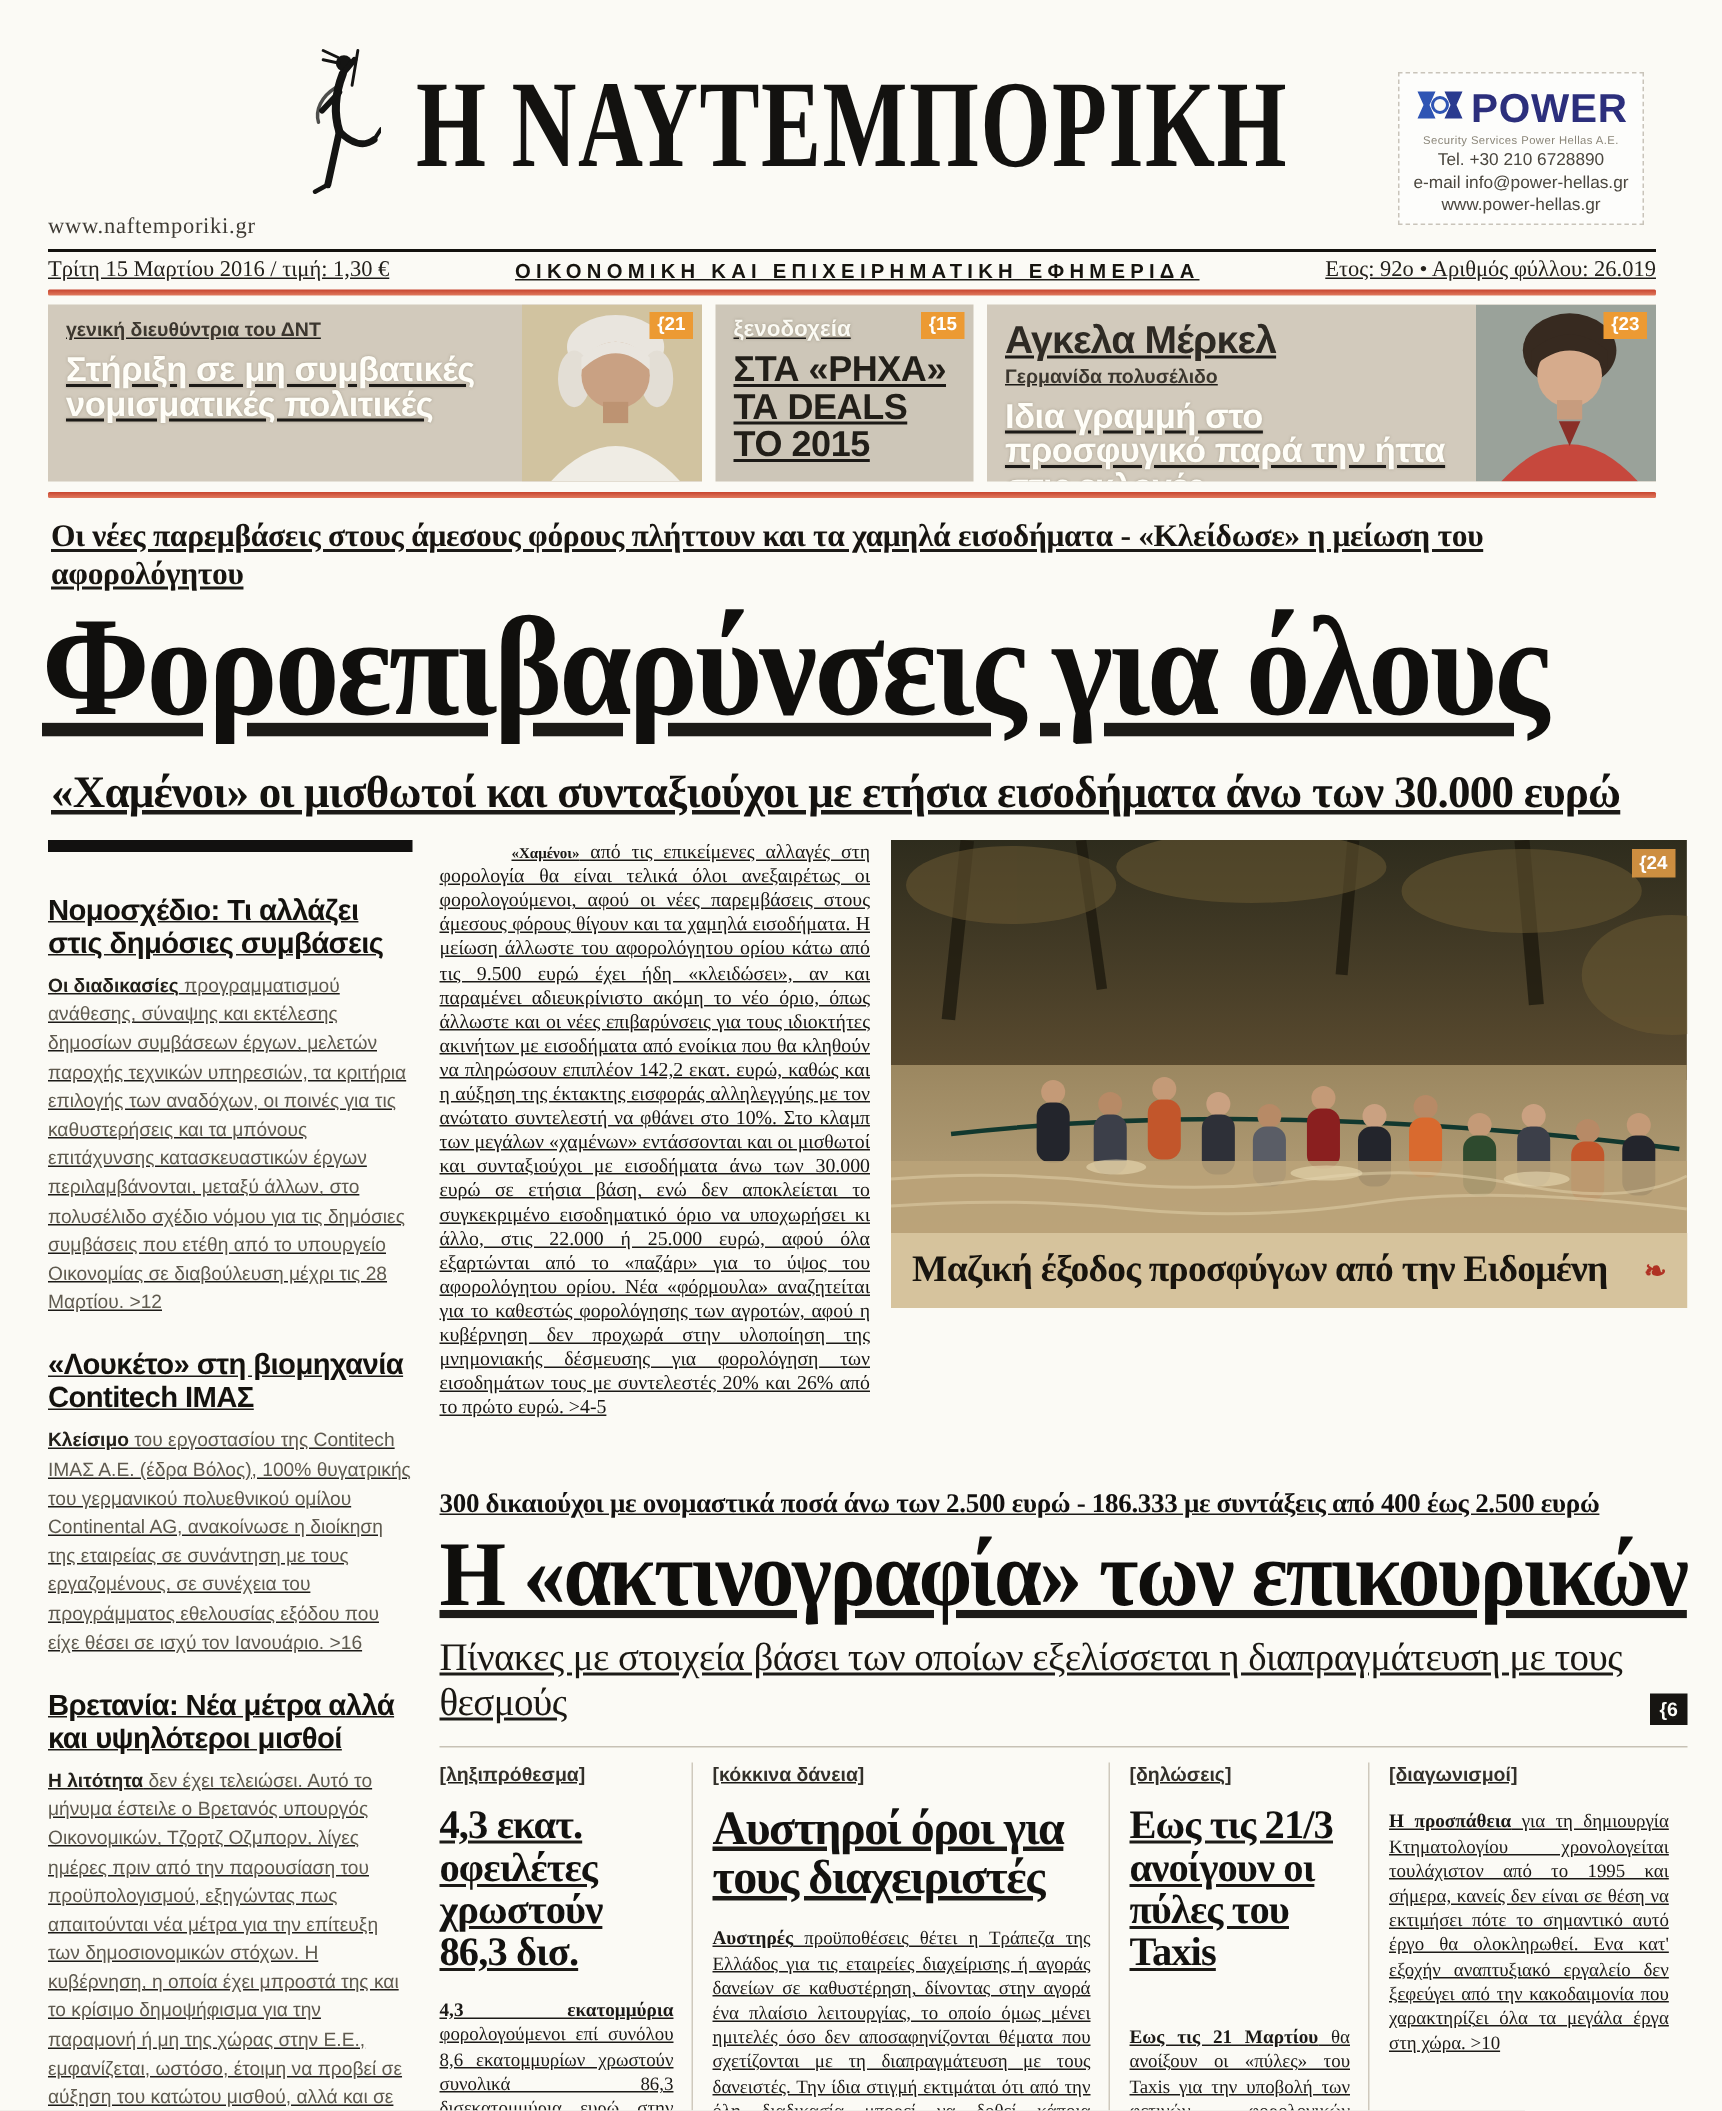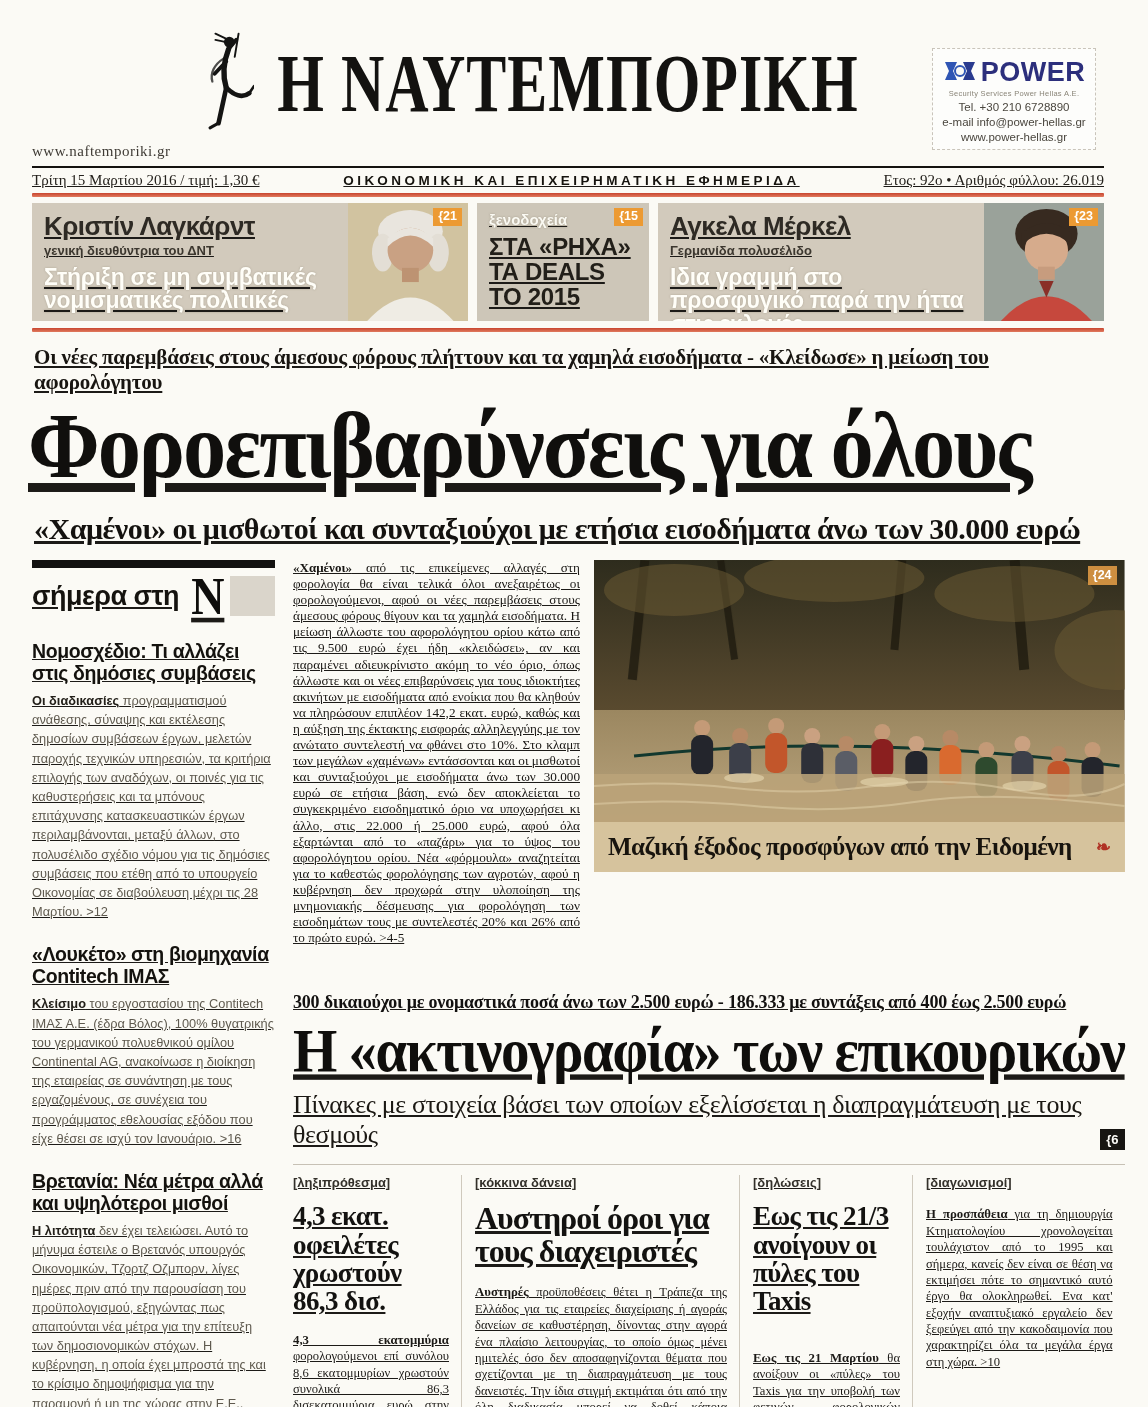--- a/index.html
+++ b/index.html
@@ -66,21 +66,21 @@
   .sb-header-text { font:bold 27px "Liberation Sans", sans-serif; color:#15130f; letter-spacing:-.5px; }
   .sb-logo-n { font:bold 46px "Liberation Serif", serif; transform:scaleY(1.15); margin:0 6px 0 12px; color:#0e0d0b; }
   .sb-header-gray { flex:1; height:40px; background:#dad5cb; }
   .sb-item { margin-top:22px; }
   .sb-item h3 { font:bold 19.5px "Liberation Sans", sans-serif; color:#14120e; line-height:1.13; letter-spacing:-.4px; }
   .sb-item p { margin-top:7px; font:12.8px "Liberation Sans", sans-serif; color:#5f5a4f; line-height:1.5; }
   .sb-item p b { color:#23201a; }
   
   .story-row { display:flex; gap:14px; }
   .story-col { width:287px; flex:none; font:13.2px/1.22 "Liberation Serif", serif; text-align:justify; color:#181613; }
-  .story-col b { font-size:13px; }
+  .story-col b { font-size:10px;margin-left:48px; }
   .photo-wrap { position:relative; flex:1; height:312px; overflow:hidden; }
   .photo-wrap svg.mainphoto { display:block; width:100%; height:100%; }
   .photo-caption {
     position:absolute; left:0; right:0; bottom:0; height:50px; background:rgba(216,198,160,.92);
     display:flex; align-items:center; padding:0 14px;
     font:bold 25px "Liberation Serif", serif; color:#18140e; letter-spacing:-.5px;
   }
   .caption-orn { color:#b03224; font-size:18px; margin-left:auto; }
   .photobadge { position:absolute; top:6px; right:8px; background:rgba(226,156,70,.88); color:#fff; font:bold 12.5px "Liberation Sans", sans-serif; padding:2px 5px 3px; }
   
@@ -148,21 +148,20 @@
     <span class="info-date">Τρίτη 15 Μαρτίου 2016 / τιμή: 1,30 €</span>
     <span class="info-tagline">ΟΙΚΟΝΟΜΙΚΗ ΚΑΙ ΕΠΙΧΕΙΡΗΜΑΤΙΚΗ ΕΦΗΜΕΡΙΔΑ</span>
     <span class="info-issue">Ετος: 92ο  •  Αριθμός φύλλου: 26.019</span>
   </div>
   <div class="redrule"></div>
 
   <div class="teaser-row">
 
     <div class="teaser t1">
       <div class="teaser-text">
-        <div class="teaser-name">Κριστίν Λαγκάρντ</div>
         <div class="teaser-role">γενική διευθύντρια του ΔΝΤ</div>
         <div class="teaser-head">Στήριξη σε μη συμβατικές νομισματικές πολιτικές</div>
       </div>
       <div class="teaser-photo">
         <svg viewBox="0 0 100 100" preserveAspectRatio="none">
           <rect width="100" height="100" fill="#d5c6a4"></rect>
           <rect width="100" height="100" fill="#cbbd9c" opacity=".4"></rect>
           <ellipse cx="52" cy="24" rx="27" ry="18" fill="#e9e5de"></ellipse>
           <ellipse cx="29" cy="42" rx="9" ry="16" fill="#e3ded5"></ellipse>
           <ellipse cx="75" cy="42" rx="9" ry="16" fill="#e3ded5"></ellipse>
@@ -205,25 +204,20 @@
   </div>
   <div class="redrule rule-below-teasers"></div>
 
   <div class="lead-kicker">Οι νέες παρεμβάσεις στους άμεσους φόρους πλήττουν και τα χαμηλά εισοδήματα - «Κλείδωσε» η μείωση του αφορολόγητου</div>
   <div class="lead-headline">Φοροεπιβαρύνσεις για όλους</div>
   <div class="lead-subhead">«Χαμένοι» οι μισθωτοί και συνταξιούχοι με ετήσια εισοδήματα άνω των 30.000 ευρώ</div>
 
   <div class="main-grid">
 
     <aside class="sidebar">
-      <div class="sb-header">
-        <span class="sb-header-text">σήμερα στη</span>
-        <span class="sb-logo-n">N</span>
-        <span class="sb-header-gray"></span>
-      </div>
 
       <div class="sb-item">
         <h3>Νομοσχέδιο: Τι αλλάζει στις δημόσιες συμβάσεις</h3>
         <p><b>Οι διαδικασίες</b><span> προγραμματισμού ανάθεσης, σύναψης και εκτέλεσης δημοσίων συμβάσεων έργων, μελετών παροχής τεχνικών υπηρεσιών, τα κριτήρια επιλογής των αναδόχων, οι ποινές για τις καθυστερήσεις και τα μπόνους επιτάχυνσης κατασκευαστικών έργων περιλαμβάνονται, μεταξύ άλλων, στο πολυσέλιδο σχέδιο νόμου για τις δημόσιες συμβάσεις που ετέθη από το υπουργείο Οικονομίας σε διαβούλευση μέχρι τις 28 Μαρτίου.  &gt;12</span></p>
       </div>
       <div class="sb-item">
         <h3>«Λουκέτο» στη βιομηχανία Contitech ΙΜΑΣ</h3>
         <p><b>Κλείσιμο</b><span> του εργοστασίου της Contitech ΙΜΑΣ Α.Ε. (έδρα Βόλος), 100% θυγατρικής του γερμανικού πολυεθνικού ομίλου Continental AG, ανακοίνωσε η διοίκηση της εταιρείας σε συνάντηση με τους εργαζομένους, σε συνέχεια του προγράμματος εθελουσίας εξόδου που είχε θέσει σε ισχύ τον Ιανουάριο.  &gt;16</span></p>
       </div>
       <div class="sb-item">

